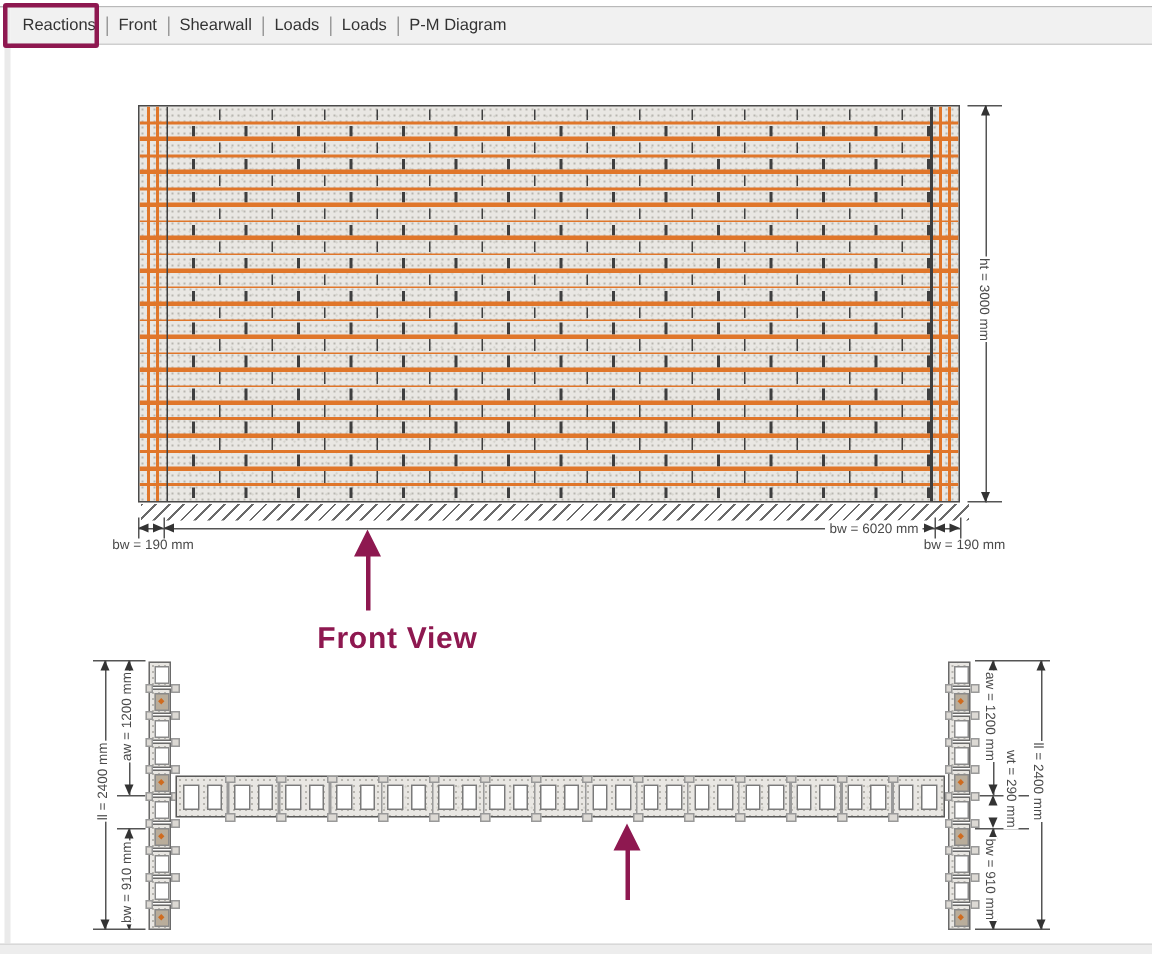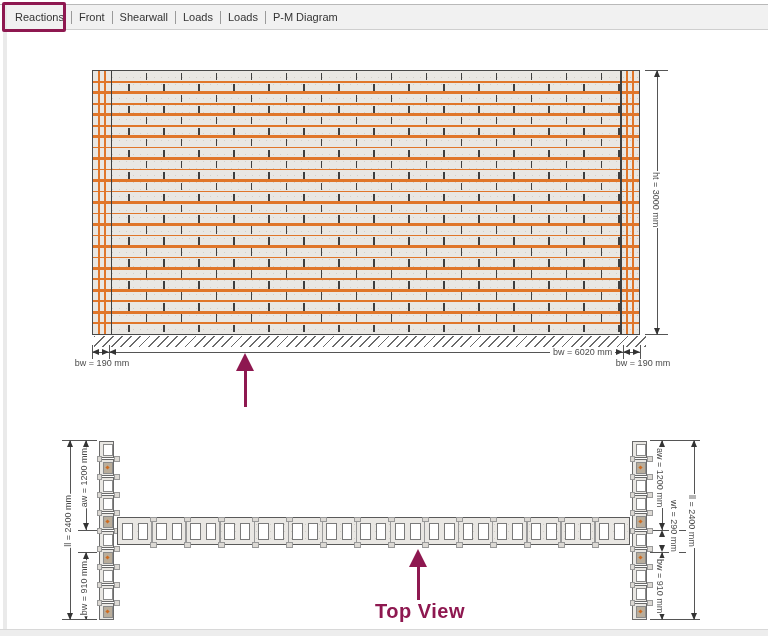--- a/index.html
+++ b/index.html
@@ -493,20 +493,21 @@
       <div style="position: absolute; width: 0px; height: 0px; border-left: 3.5px solid transparent; border-right: 3.5px solid transparent; border-top: 7px solid rgb(51, 51, 51); left: 690.5px; top: 613px;"></div>
     </div>
 
   <div class="dimlabel vt-down" style="left:651px;top:171px;">ht = 3000 mm</div>
   <div class="dimlabel" style="left:550px;top:347px;padding:0 3px;">bw = 6020 mm</div>
   <div class="dimlabel hcenter" style="left:56px;top:358px;width:92px;background:transparent;">bw = 190 mm</div>
   <div class="dimlabel hcenter" style="left:597px;top:358px;width:92px;background:transparent;">bw = 190 mm</div>
 
   <div class="mhead" style="left:236px;top:353px;"></div>
   <div class="mshaft" style="left:243.5px;top:370px;height:37px;"></div>
+  <div class="mlabel" style="left:170px;top:415px;width:190px;">Front View</div>
 
   <div id="tv-left-flange">
       <div class="stipple" style="position: absolute; left: 2px; top: 0.5px; width: 15px; height: 17px; border: 1px solid rgb(106, 106, 106); box-sizing: border-box;">
         <div style="position: absolute; left: 2.5px; top: 2.5px; width: 8px; height: 10px; border: 1px solid rgb(138, 138, 138); background: rgb(255, 255, 255);"></div>
       </div>
       <div class="stipple" style="position: absolute; left: 2px; top: 18.5px; width: 15px; height: 17px; border: 1px solid rgb(106, 106, 106); box-sizing: border-box;">
         <div style="position: absolute; left: 2.5px; top: 2.5px; width: 8px; height: 10px; border: 1px solid rgb(138, 138, 138); background: rgb(185, 173, 155);">
           <div style="position: absolute; left: 2.5px; top: 3px; width: 3px; height: 3px; background: rgb(207, 107, 31); transform: rotate(45deg);"></div>
         </div>
       </div>
@@ -696,15 +697,14 @@
   <div class="dimlabel vt-up" style="left:79px;top:447px;">aw = 1200 mm</div>
   <div class="dimlabel vt-up" style="left:79px;top:560px;">bw = 910 mm</div>
 
   <div class="dimlabel vt-down" style="left:655px;top:447px;">aw = 1200 mm</div>
   <div class="dimlabel vt-down" style="left:669px;top:499px;">wt = 290 mm</div>
   <div class="dimlabel vt-down" style="left:655px;top:558px;">bw = 910 mm</div>
   <div class="dimlabel vt-down" style="left:687px;top:494px;">ll = 2400 mm</div>
 
   <div class="mhead" style="left:409px;top:549px;"></div>
   <div class="mshaft" style="left:416.5px;top:566px;height:34px;"></div>
-  <div class="mlabel" style="left:330px;top:600px;width:180px;">Top View</div>
 
 </div>
 
 </body></html>

